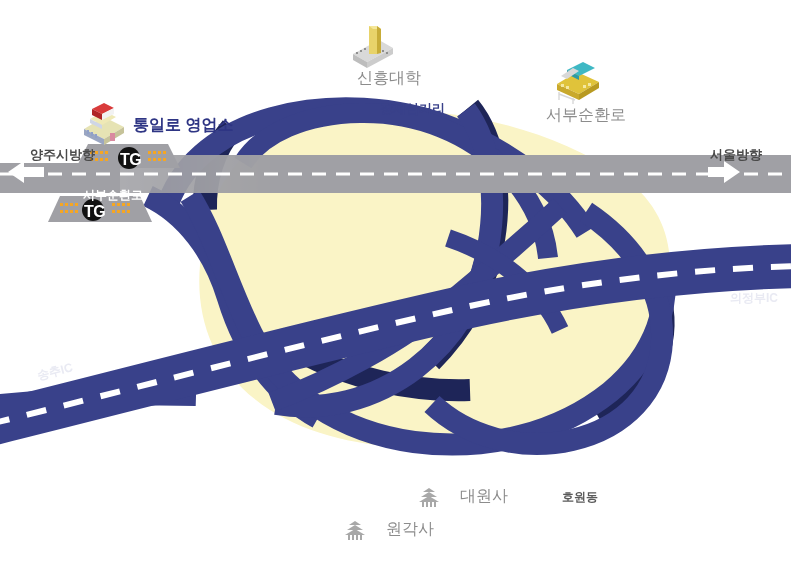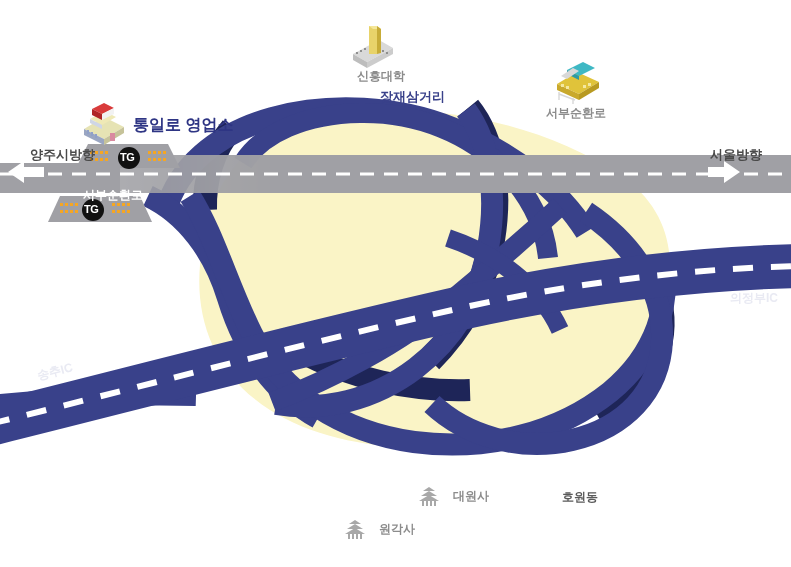--- a/index.html
+++ b/index.html
@@ -28,22 +28,22 @@
   .lbl {
     position: absolute;
     white-space: nowrap;
     font-family: "Liberation Sans", "DejaVu Sans", sans-serif;
     font-weight: bold;
     line-height: 1;
     user-select: none;
   }
   .lbl-poi {
     color: #8c8c8c;
-    font-size: 12px;
-    font-weight: bold;
+    font-size: 16px;
+    font-weight: normal;
   }
   .lbl-road-blue {
     color: #39418a;
     font-size: 13px;
   }
   .lbl-dark {
     color: #5a5a5a;
     font-size: 12px;
     margin-top: 32px;
   }
@@ -68,27 +68,27 @@
   }
 
   
   .icon-box {
     position: absolute;
   }
   .temple-row {
     position: absolute;
     display: flex;
     align-items: center;
-    gap: 13px;
+    gap: 20px;
   }
   .tg-text {
     position: absolute;
     font-family: "Liberation Sans", "DejaVu Sans", sans-serif;
     font-weight: bold;
-    font-size: 11px;
+    font-size: 16px;
     color: #ffffff;
     letter-spacing: -0.5px;
   }
 </style>
 </head>
 <body>
 
 <div id="map-root">
 
   <svg id="map-svg" viewBox="0 0 791 567" xmlns="http://www.w3.org/2000/svg">
@@ -317,21 +317,21 @@
     </svg>
     <span class="lbl-poi">원각사</span>
   </div>
 
   <div class="lbl lbl-poi" style="left:357px; top:70px;">신흥대학</div>
 
   <div class="lbl lbl-poi" style="left:546px; top:107px;">서부순환로</div>
 
   <div class="lbl lbl-tollname" style="left:133px; top:117px;">통일로 영업소</div>
 
-  <div class="lbl lbl-road-blue" style="left:380px; top:90px;">장재삼거리</div>
+  <div class="lbl lbl-road-blue" style="left:380px; top:102px;">장재삼거리</div>
 
   <div class="lbl lbl-dark" style="left:562px; top:459px;">호원동</div>
 
   <div class="lbl lbl-dir" style="left:14px; top:148px;">양주시방향</div>
 
   <div class="lbl lbl-dir" style="left:694px; top:148px;">서울방향</div>
 
   <div class="lbl lbl-white" style="left:36px; top:189px;margin-left:47px;">서부순환로</div>
 
   <div class="lbl lbl-on-blue" style="left:36px; top:370px; transform:rotate(-14deg); transform-origin:left top;">송추IC</div>

